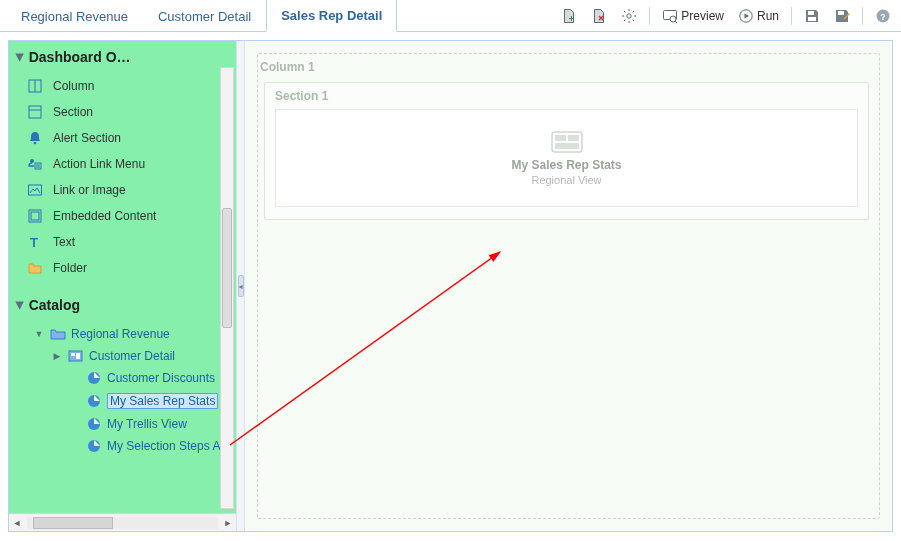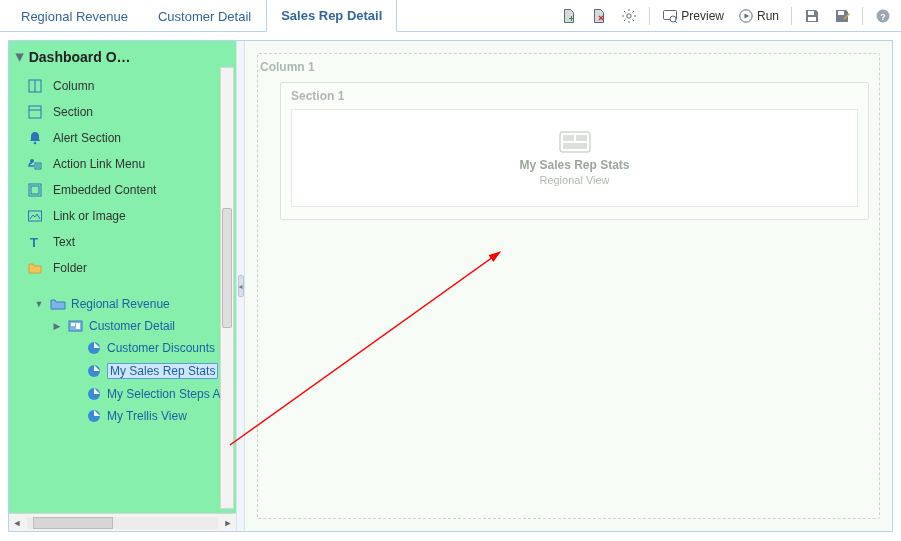--- a/index.html
+++ b/index.html
@@ -183,21 +183,21 @@
     border-radius: 2px;
     height: 100%;
     background: #f8fcf7;
     position: relative;
   }
   .column-label {
     position: absolute; top: 6px; left: 2px;
     color: #aeb9ae; font-weight: bold; font-size: 12px;
   }
   .section-box {
-    margin: 28px 10px 10px 22px;
+    margin: 28px 10px 10px 6px;
     border: 1px solid #dbe6da;
     border-radius: 2px;
     background: #fbfdfa;
     padding: 26px 10px 12px 10px;
     position: relative;
   }
   .section-label {
     position: absolute; top: 6px; left: 10px;
     color: #aeb9ae; font-weight: bold; font-size: 12px;
   }
@@ -364,53 +364,57 @@
               <rect x="8" y="7" width="6" height="6" fill="none" stroke="#2e73b8"></rect>
               <line x1="9" y1="9" x2="13" y2="9" stroke="#2e73b8"></line>
               <line x1="9" y1="11" x2="13" y2="11" stroke="#2e73b8"></line>
             </svg>
           </span>
         <span>Action Link Menu</span>
       </div>
       <div class="obj-item">
         <span class="ic">
             <svg width="16" height="16">
+              <rect x="1.5" y="3" width="13" height="10" fill="none" stroke="#2e73b8"></rect>
+              <path d="M3 11l3-4 2 2 2-3 3 5" fill="none" stroke="#2e73b8"></path>
+            </svg>
+          </span>
+        <span>Link or Image</span>
+      </div>
+      <div class="obj-item">
+        <span class="ic">
+            <svg width="16" height="16">
               <rect x="2" y="2" width="12" height="12" fill="none" stroke="#2e73b8"></rect>
               <rect x="4" y="4" width="8" height="8" fill="none" stroke="#2e73b8"></rect>
             </svg>
           </span>
         <span>Embedded Content</span>
       </div>
       <div class="obj-item">
         <span class="ic">
             <svg width="16" height="16">
-              <rect x="1.5" y="3" width="13" height="10" fill="none" stroke="#2e73b8"></rect>
-              <path d="M3 11l3-4 2 2 2-3 3 5" fill="none" stroke="#2e73b8"></path>
-            </svg>
-          </span>
-        <span>Link or Image</span>
-      </div>
-      <div class="obj-item">
-        <span class="ic">
-            <svg width="16" height="16">
               <text x="3" y="13" font-size="13" font-weight="bold" fill="#2e73b8">T</text>
             </svg>
           </span>
         <span>Text</span>
       </div>
       <div class="obj-item">
         <span class="ic">
             <svg width="16" height="16">
               <path d="M2 4h4l1 2h7v7H2z" fill="#f3c35a" stroke="#caa13a"></path>
             </svg>
           </span>
         <span>Folder</span>
       </div>
     </div>
 
+    <div class="panel-header">
+      <span class="tw">▶</span>
+      <span>Catalog</span>
+    </div>
 
     <div class="cat-tree">
       <div class="tree-row indent-1">
         <span class="twist">▼</span>
         <span class="ic">
             <svg width="16" height="14">
               <path d="M1 3h4l1 2h9v7H1z" fill="#7fb4e8" stroke="#3a7ec0"></path>
             </svg>
           </span>
         <span>Regional Revenue</span>
@@ -451,32 +455,32 @@
       </div>
 
       <div class="tree-row indent-3">
         <span class="twist"></span>
         <span class="ic">
             <svg width="14" height="14">
               <circle cx="7" cy="7" r="6" fill="#3a8bd6"></circle>
               <path d="M7 1v6h6" fill="#fff"></path>
             </svg>
           </span>
-        <span>My Selection Steps A</span>
+        <span>My Trellis View</span>
       </div>
 
       <div class="tree-row indent-3">
         <span class="twist"></span>
         <span class="ic">
             <svg width="14" height="14">
               <circle cx="7" cy="7" r="6" fill="#3a8bd6"></circle>
               <path d="M7 1v6h6" fill="#fff"></path>
             </svg>
           </span>
-        <span>My Trellis View</span>
+        <span>My Selection Steps A</span>
       </div>
     </div>
 
     <div class="sidebar-scroll">
       <div class="thumb"></div>
     </div>
 
     <div class="hscroll">
       <div class="btn">◄</div>
       <div class="track">

